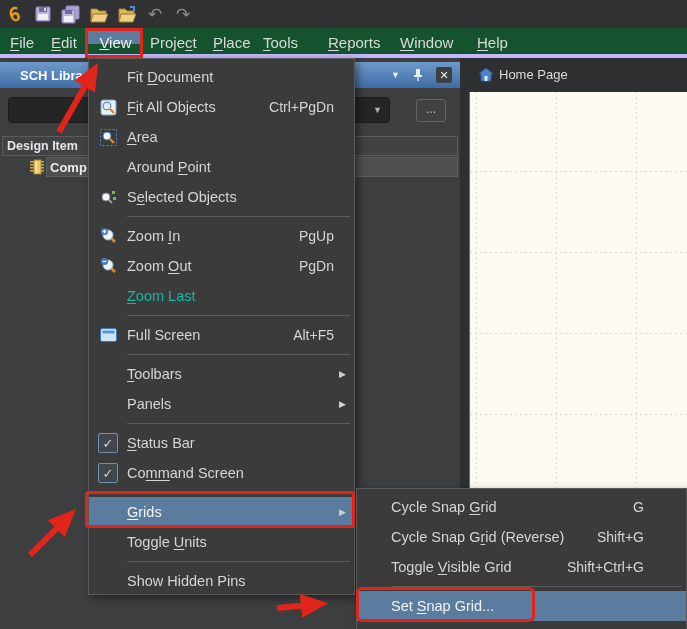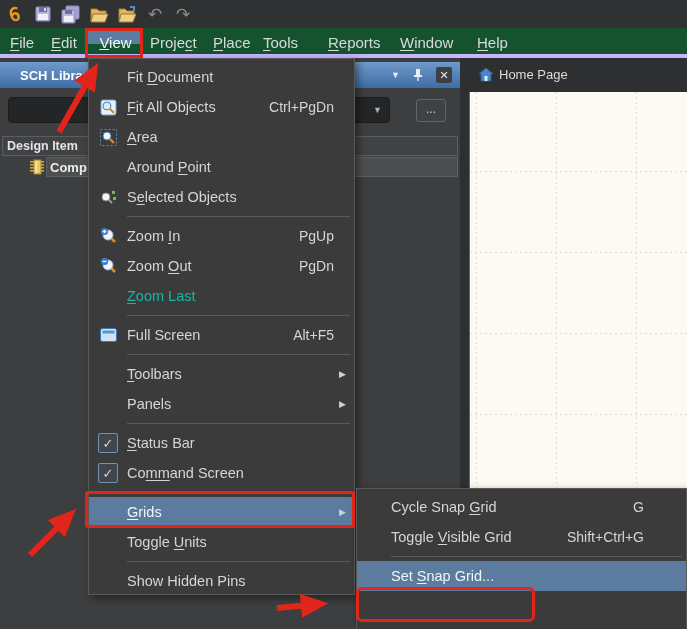--- a/index.html
+++ b/index.html
@@ -310,20 +310,25 @@
   </div>
 
   <div class="popup popup-sub">
     <div class="smi">
         <span class="ic"></span>
         <span><span>Cycle Snap </span><u>G</u><span>rid</span></span>
         <span class="sc">G</span>
       </div>
     <div class="smi">
         <span class="ic"></span>
+        <span><span>Cycle Snap G</span><u>r</u><span>id (Reverse)</span></span>
+        <span class="sc">Shift+G</span>
+      </div>
+    <div class="smi">
+        <span class="ic"></span>
         <span><span>Toggle </span><u>V</u><span>isible Grid</span></span>
         <span class="sc">Shift+Ctrl+G</span>
       </div>
     <div class="sep2"></div>
     <div class="smi hl">
         <span class="ic"></span>
         <span><span>Set </span><u>S</u><span>nap Grid...</span></span>
         <span class="sc"></span>
       </div>
   </div>

